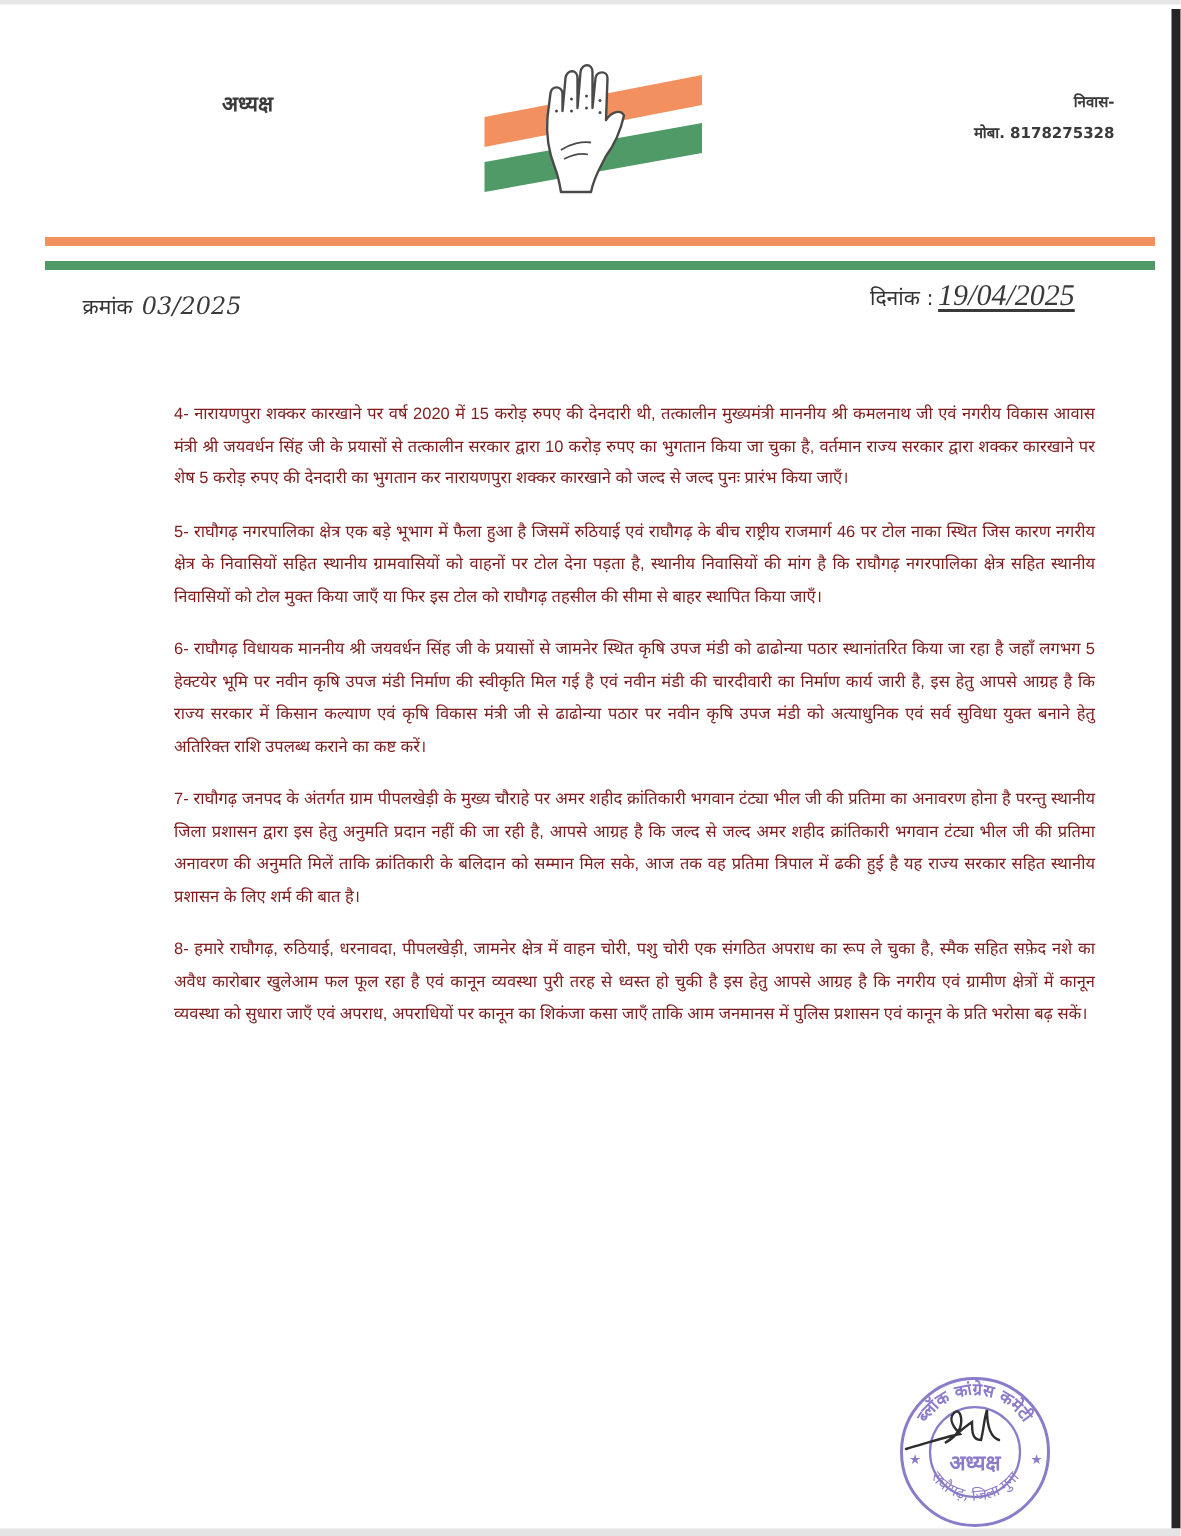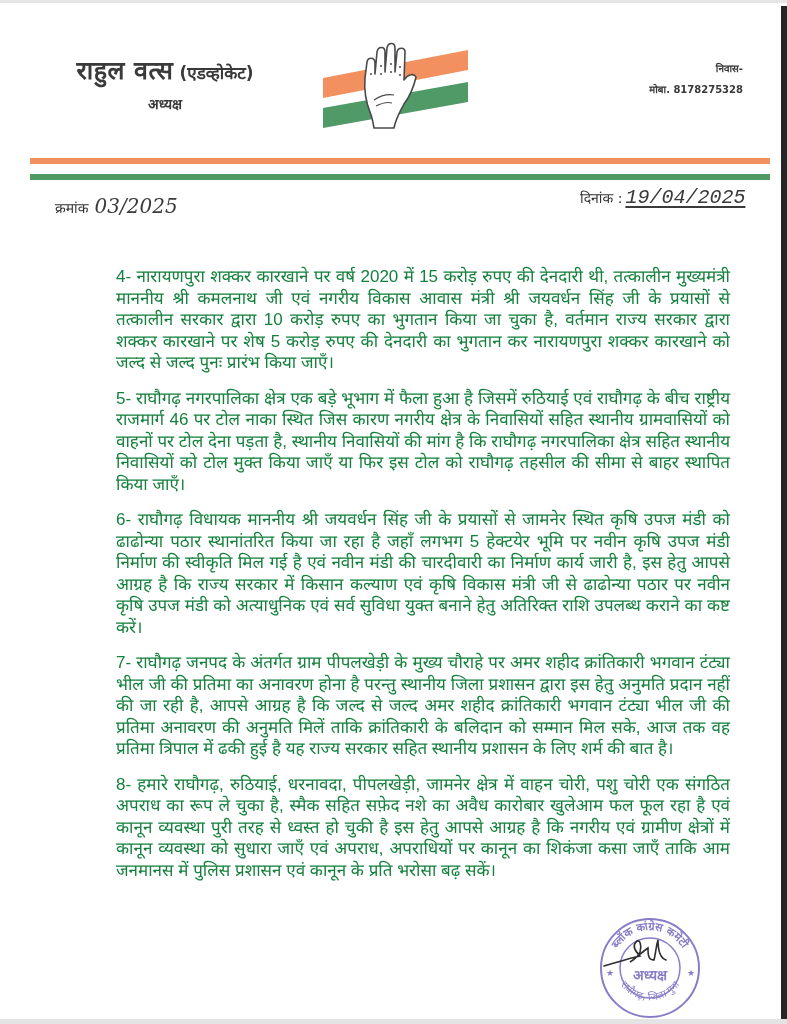--- a/index.html
+++ b/index.html
@@ -22,45 +22,42 @@
 
   .logo { position: absolute; left: 318px; top: 40px; width: 160px; height: 95px; }
 
   .letterhead-right { position: absolute; right: 44px; top: 58px; text-align: right; }
   .addr-line { font-weight: bold; font-size: 10px; color: #3a3a3a; line-height: 21px; }
 
   .rule-saffron { position: absolute; left: 30px; top: 158px; width: 740px; height: 6px; background: #f2915f; }
   .rule-green { position: absolute; left: 30px; top: 174px; width: 740px; height: 6px; background: #4f9a66; }
 
   .ref-no { position: absolute; left: 55px; top: 194px; font-size: 14px; color: #333; }
-  .ref-no .hand { font-family: "DejaVu Serif", serif; font-style: italic; font-size: 20px; color: #3a3a3a; margin-left: 6px; }
+  .ref-no .hand { font-family: "DejaVu Serif", serif; font-style: italic; font-size: 16px; color: #3a3a3a; margin-left: 6px; }
   .date { position: absolute; left: 580px; top: 186px; font-size: 14px; color: #333; }
-  .date .hand { font-family: Liberation Mono, monospace; font-style: italic; font-size: 20px; color: #3a3a3a; text-decoration: underline; text-underline-offset: 3px; margin-left: 3px; }
+  .date .hand { font-family: Liberation Serif, serif; font-style: italic; font-size: 20px; color: #3a3a3a; text-decoration: underline; text-underline-offset: 3px; margin-left: 3px; }
 
   .body { position: absolute; left: 116px; top: 266px; width: 614px; }
   .para {
     font-family: "Liberation Sans", sans-serif;
-    font-size: 17px; line-height: 21.5px; color: #15803d;
+    font-size: 11px; line-height: 21.5px; color: #7f1d1d;
     text-align: justify; margin: 0 0 14px 0;
   }
   .para .num { font-weight: normal; }
 
   .stamp { position: absolute; left: 596px; top: 916px; width: 108px; height: 104px; }
 </style>
 </head>
 <body>
 
 <div class="top-edge"></div>
 <div class="right-strip"></div>
 <div class="bottom-edge"></div>
 
 <div class="letterhead-left">
-  <div class="name-line">
-    <span class="name-main">राहुल वत्स</span><span class="name-suffix">(एडव्होकेट)</span>
-  </div>
   <div class="title-line" style="margin-top:8px">अध्यक्ष</div>
 </div>
 
 <svg class="logo" viewBox="0 0 160 95">
   <polygon points="5,38 150,10 150,30 5,58" fill="#f2915f"></polygon>
   <polygon points="5,68 150,42 150,62 5,88" fill="#4f9a66"></polygon>
   <g stroke="#4a4a4a" stroke-width="1.6" fill="#ffffff" stroke-linejoin="round">
     <path d="M52,72 C48,62 46,50 47,38 L49,22 C50,17 56,17 57,22 L57,34 L59,12 C60,6 67,6 67,12 L67,32 L69,8 C70,2 77,2 77,8 L77,32 L79,12 C80,7 87,7 87,12 L86,40 C90,34 96,33 98,37 C96,46 92,56 86,64 C82,72 78,78 76,88 L56,88 C55,82 54,77 52,72 Z"></path>
     <path d="M56,60 C62,56 70,54 76,55" fill="none" stroke-width="1.2"></path>
     <path d="M58,66 C64,63 70,62 74,63" fill="none" stroke-width="1.1"></path>

